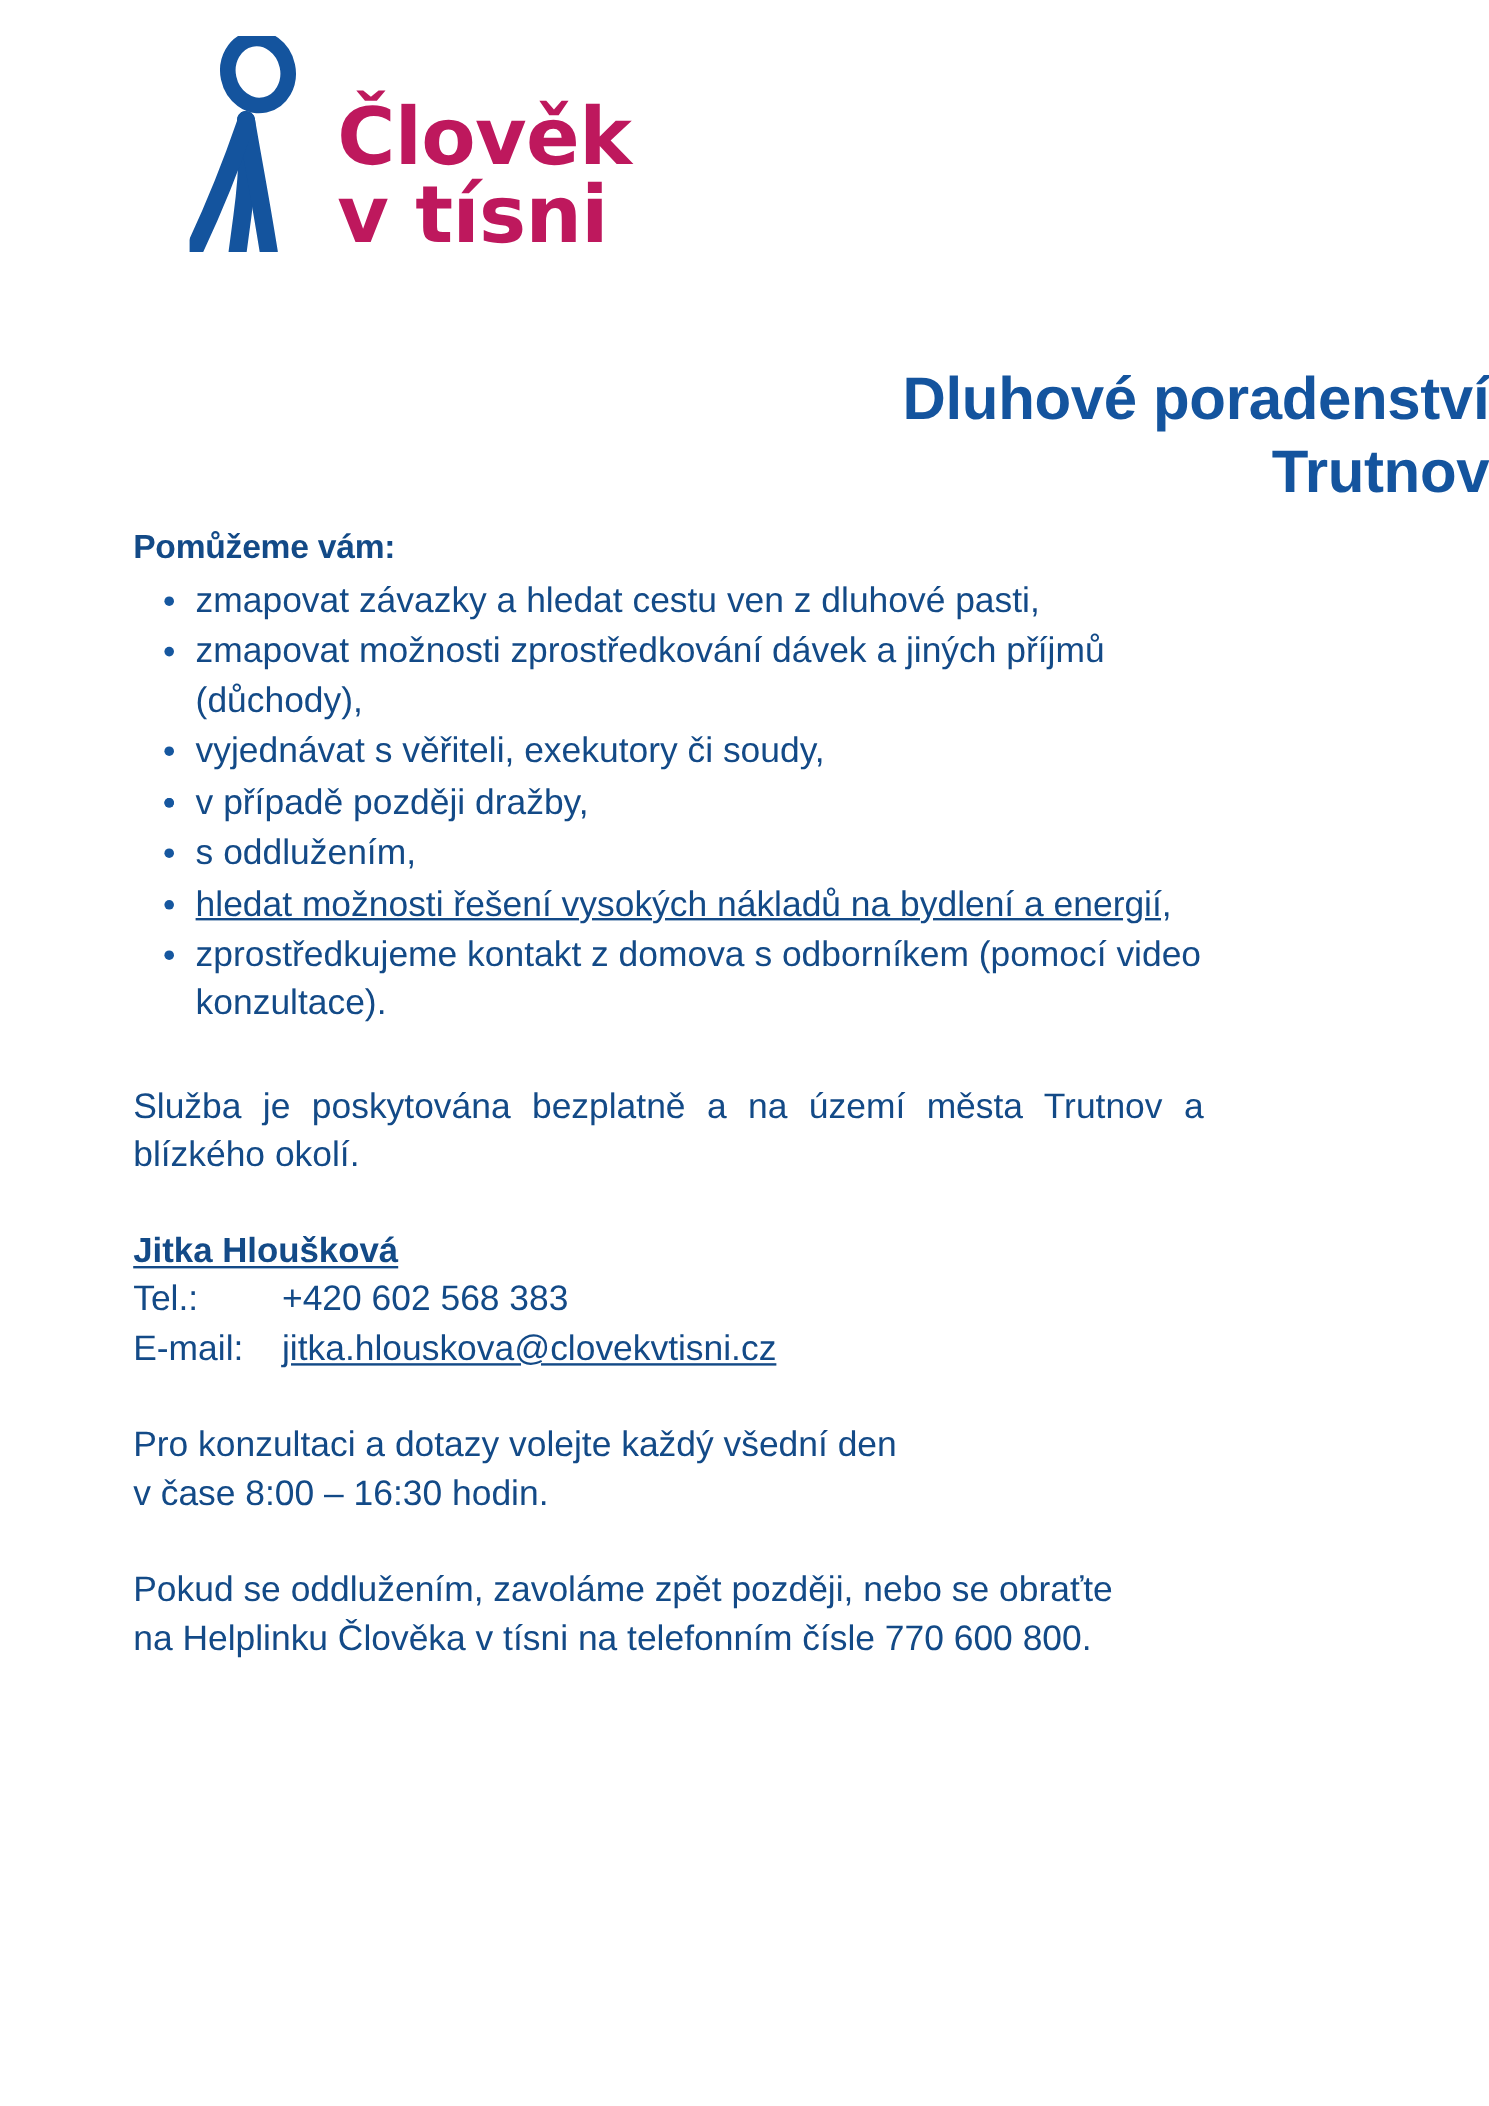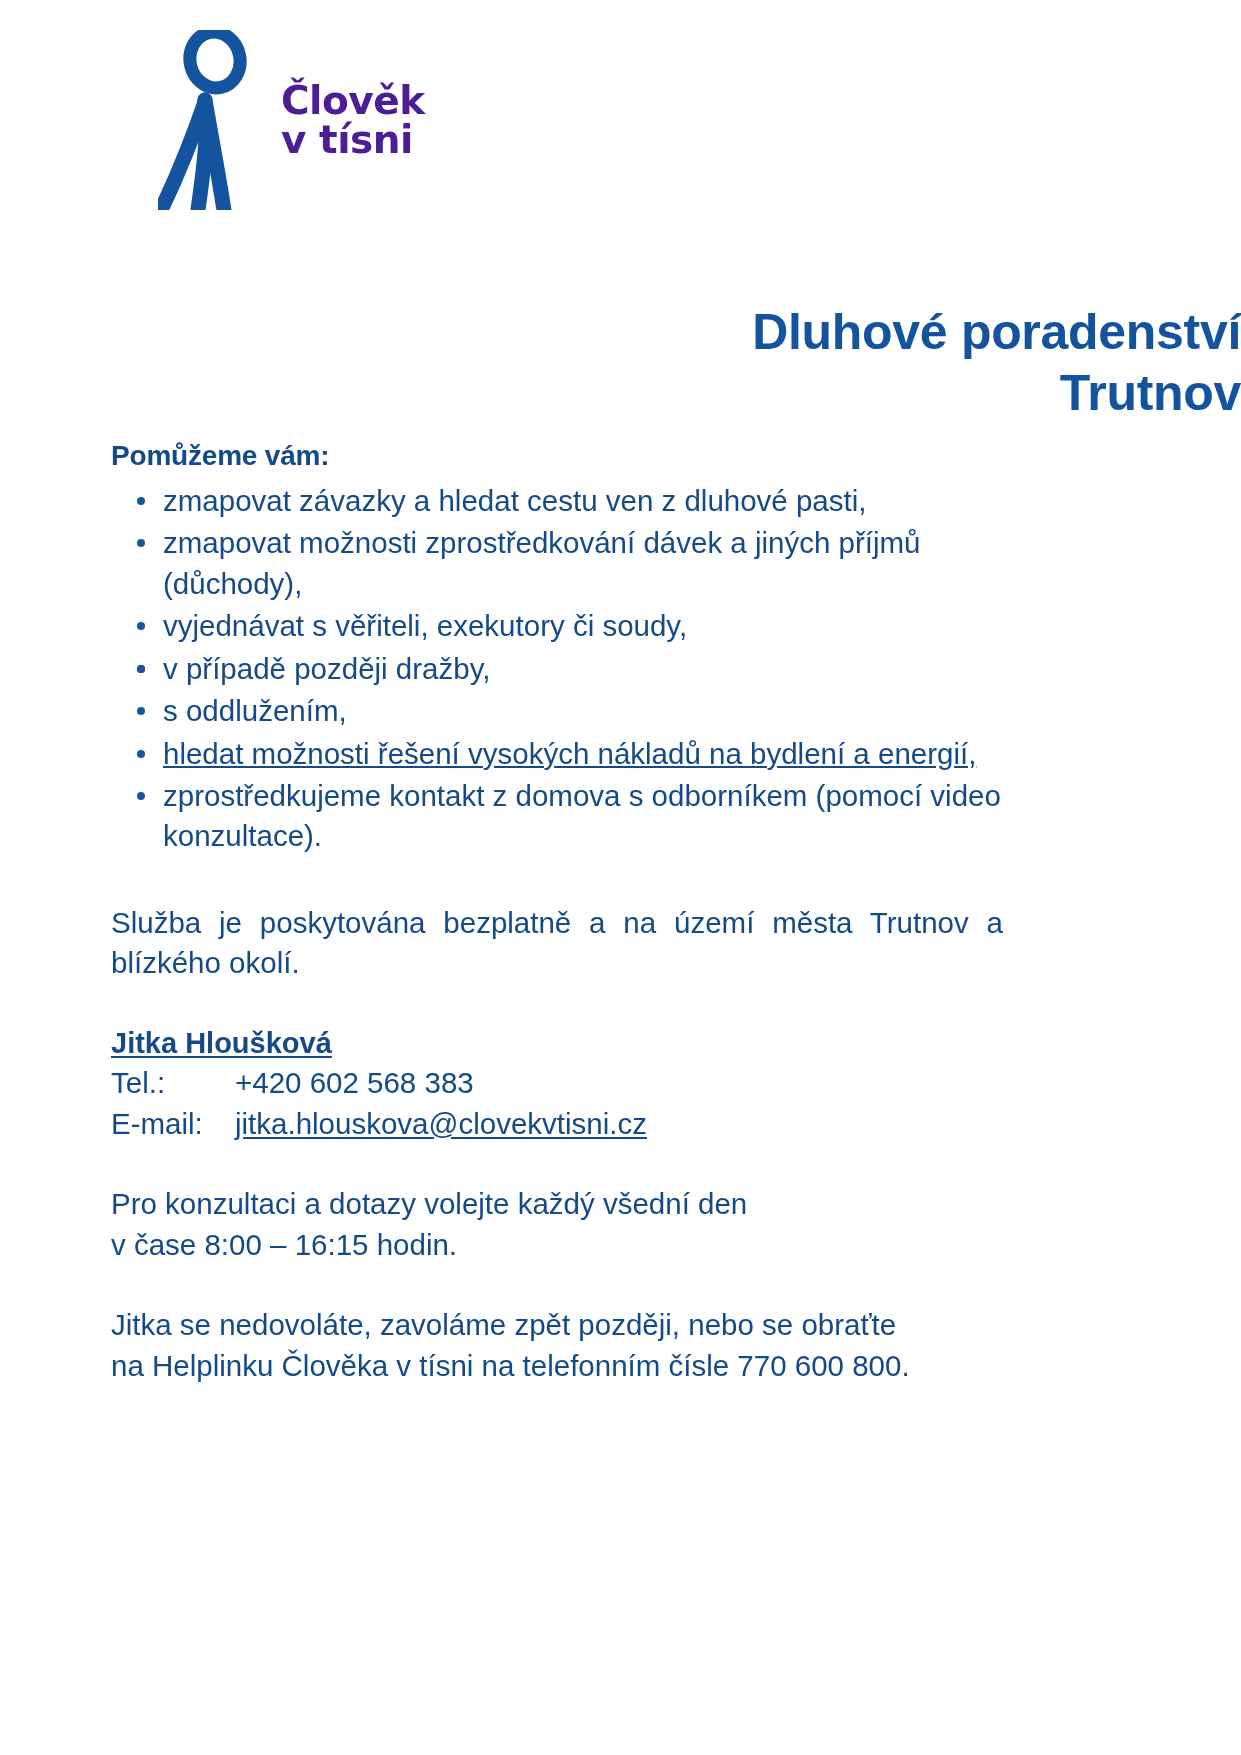--- a/index.html
+++ b/index.html
@@ -34,23 +34,23 @@
   .logo-mark {
     width: 105px;
     height: 180px;
     flex: 0 0 auto;
   }
   .logo-words {
     margin-left: 18px;
     margin-top: 52px;
     font-family: "DejaVu Sans", sans-serif;
     font-weight: bold;
-    font-size: 39px;
+    font-size: 66px;
     line-height: 0.99;
-    color: #4c1d95;
+    color: #be185d;
     letter-spacing: -0.5px;
   }
   .logo-words div { white-space: nowrap; }
 
   
   .doc-title {
     position: absolute;
     left: 0;
     top: 268px;
     width: 1241px;
@@ -218,21 +218,21 @@
     </div>
 
     <div class="contact-row">
       <span class="contact-label">E-mail:</span>
       <span class="contact-value linked">jitka.hlouskova@clovekvtisni.cz</span>
     </div>
 
     <div class="spacer-md"></div>
 
     <p class="para">Pro konzultaci a dotazy volejte každý všední den</p>
-    <p class="para">v čase 8:00 – 16:15 hodin.</p>
+    <p class="para">v čase 8:00 – 16:30 hodin.</p>
 
     <div class="spacer-md"></div>
 
-    <p class="para">Jitka se nedovoláte, zavoláme zpět později, nebo se obraťte</p>
+    <p class="para">Pokud se oddlužením, zavoláme zpět později, nebo se obraťte</p>
     <p class="para">na Helplinku Člověka v tísni na telefonním čísle  770 600 800.</p>
 
   </div>
 </div>
 
 </body></html>

